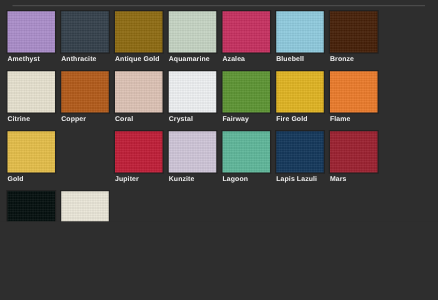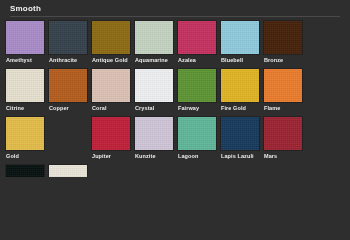--- a/index.html
+++ b/index.html
@@ -90,21 +90,20 @@
     white-space: nowrap;
     letter-spacing: 0.1px;
   }
 </style>
 </head>
 <body>
 
 <div class="panel">
 
   <div class="panel-header">
-    <div class="panel-title">Smooth</div>
     <div class="title-rule"></div>
   </div>
 
   <div class="swatch-grid" id="swatch-grid">
       <div class="swatch-cell">
         <div class="swatch-chip" title="Amethyst" style="background: rgb(169, 140, 200);"></div>
         <div class="swatch-label">Amethyst</div>
       </div>
       <div class="swatch-cell">
         <div class="swatch-chip" title="Anthracite" style="background: rgb(53, 65, 76);"></div>

